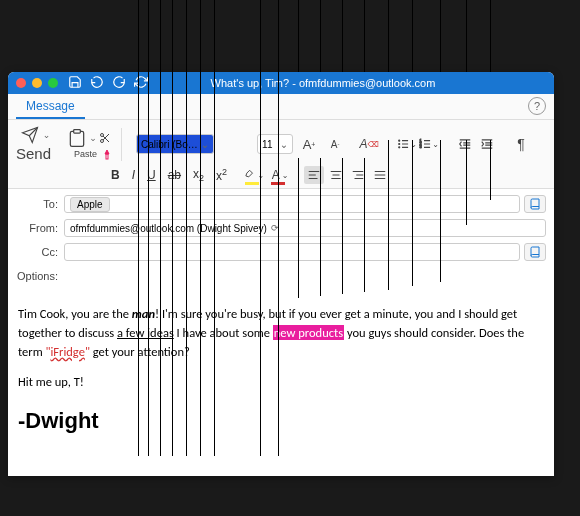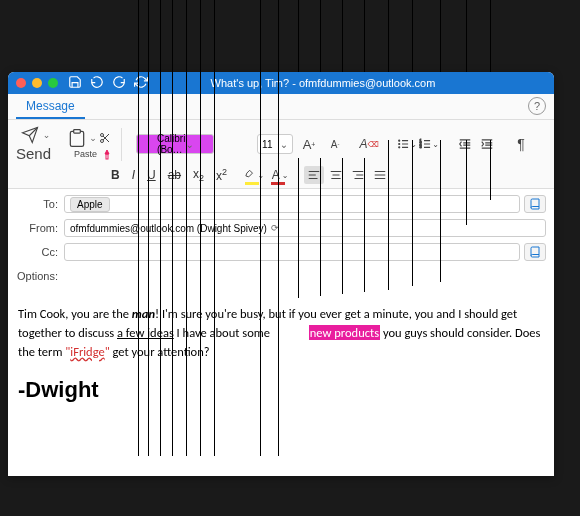--- a/index.html
+++ b/index.html
@@ -18,21 +18,21 @@
   .help { margin-left: auto; width: 18px; height: 18px; border: 1px solid #999; border-radius: 50%; display: flex; align-items: center; justify-content: center; font-size: 11px; color: #666; margin-bottom: 4px; }
   .ribbon { background: #fafafa; border-bottom: 1px solid #ddd; padding: 6px 8px 4px; }
   .rib-row { display: flex; align-items: center; gap: 6px; }
   .rib-row.top { margin-bottom: 4px; }
   .send-group { display: flex; flex-direction: column; align-items: center; gap: 1px; margin-right: 8px; }
   .send-btn { display: flex; align-items: center; }
   .send-label { font-size: 15px; color: #444; }
   .paste-group { display: flex; flex-direction: column; align-items: center; gap: 1px; margin-right: 8px; border-right: 1px solid #ddd; padding-right: 8px; }
   .paste-btn { display: flex; align-items: center; gap: 2px; }
   .paste-label { font-size: 9px; color: #444; }
-  .font-sel { width: 78px; height: 20px; border: 1px solid #ccc; border-radius: 3px; font-size: 10px; padding: 0 20px; background: #d946ef; display: flex; align-items: center; }
+  .font-sel { width: 78px; height: 20px; border: 1px solid #ccc; border-radius: 3px; font-size: 10px; padding: 0 4px; background: #1d4ed8; display: flex; align-items: center; }
   .font-sel::after { content: " ⌄"; margin-left: auto; color: #666; }
   .size-sel { width: 36px; height: 20px; border: 1px solid #ccc; border-radius: 3px; font-size: 10px; padding: 0 4px; background: #fff; display: flex; align-items: center; margin-left: 37px; }
   .size-sel::after { content: " ⌄"; margin-left: auto; color: #666; }
   .ibtn { width: 20px; height: 18px; display: flex; align-items: center; justify-content: center; color: #444; cursor: pointer; font-size: 12px; border-radius: 2px; }
   .ibtn.sel { background: #ddd; }
   .ibtn svg { width: 14px; height: 14px; }
   .vgrp { display: flex; gap: 2px; align-items: center; }
   .rib2 { display: flex; align-items: center; gap: 6px; margin-left: 92px; margin-top: 2px; }
   .fmt { font-size: 12px; padding: 0 3px; cursor: pointer; color: #333; }
   .fmt.b { font-weight: bold; } .fmt.i { font-style: italic; } .fmt.u { text-decoration: underline; }
@@ -45,21 +45,21 @@
   .fields { background: #fff; padding: 4px 8px; }
   .frow { display: flex; align-items: center; height: 22px; margin-bottom: 2px; }
   .flabel { width: 48px; text-align: right; padding-right: 6px; font-size: 11px; color: #444; }
   .finput { flex: 1; height: 18px; border: 1px solid #ccc; border-radius: 3px; font-size: 10px; padding: 0 5px; display: flex; align-items: center; background: #fff; }
   .chip { background: #e8e8e8; border: 1px solid #ccc; border-radius: 3px; padding: 1px 6px; font-size: 10px; }
   .addr-btn { width: 22px; height: 18px; border: 1px solid #ccc; border-radius: 3px; margin-left: 4px; display: flex; align-items: center; justify-content: center; background: #f5f5f5; }
   .body { padding: 12px 10px; font-size: 12.5px; line-height: 1.5; color: #000; font-family: Calibri, sans-serif; }
   .body p { margin-bottom: 12px; }
   .man { font-weight: bold; font-style: italic; }
   .ul { text-decoration: underline; }
-  .hlpink { background: #e91e9e; color: #fff; padding: 0 1px; margin-left: 36px; }
+  .hlpink { background: #e91e9e; color: #fff; padding: 0 1px; }
   .red { color: #d32f2f; }
   .redul { color: #d32f2f; text-decoration: underline; text-decoration-style: wavy; text-decoration-color: #d32f2f; }
   .sign { font-family: "Arial Black", sans-serif; font-size: 22px; font-weight: 900; margin-top: 4px; }
   .callout { position: absolute; border-left: 1px solid #000; pointer-events: none; }
 </style>
 </head>
 <body>
 
 <div class="window">
 
@@ -271,20 +271,21 @@
     </div>
     <div class="frow">
       <div class="flabel">Options:</div>
     </div>
   </div>
 
   <div class="body">
     <p>
       <span>Tim Cook, you are the </span><span class="man">man</span><span>! I'm sure you're busy, but if you ever get a minute, you and I should get together to discuss </span><span class="ul">a few ideas</span><span> I have about some </span><span class="hlpink">new products</span><span> you guys should consider. Does the term </span><span class="red">"</span><span class="redul">iFridge</span><span class="red">"</span><span> get your attention?</span>
     </p>
+    <p>Hit me up, T!</p>
     <div class="sign">-Dwight</div>
   </div>
 
 </div>
 
 <div class="callout" style="left:138px; top:0; height:456px;"></div>
 <div class="callout" style="left:148px; top:0; height:456px;"></div>
 <div class="callout" style="left:160px; top:0; height:456px;"></div>
 <div class="callout" style="left:172px; top:0; height:456px;"></div>
 <div class="callout" style="left:186px; top:0; height:456px;"></div>

